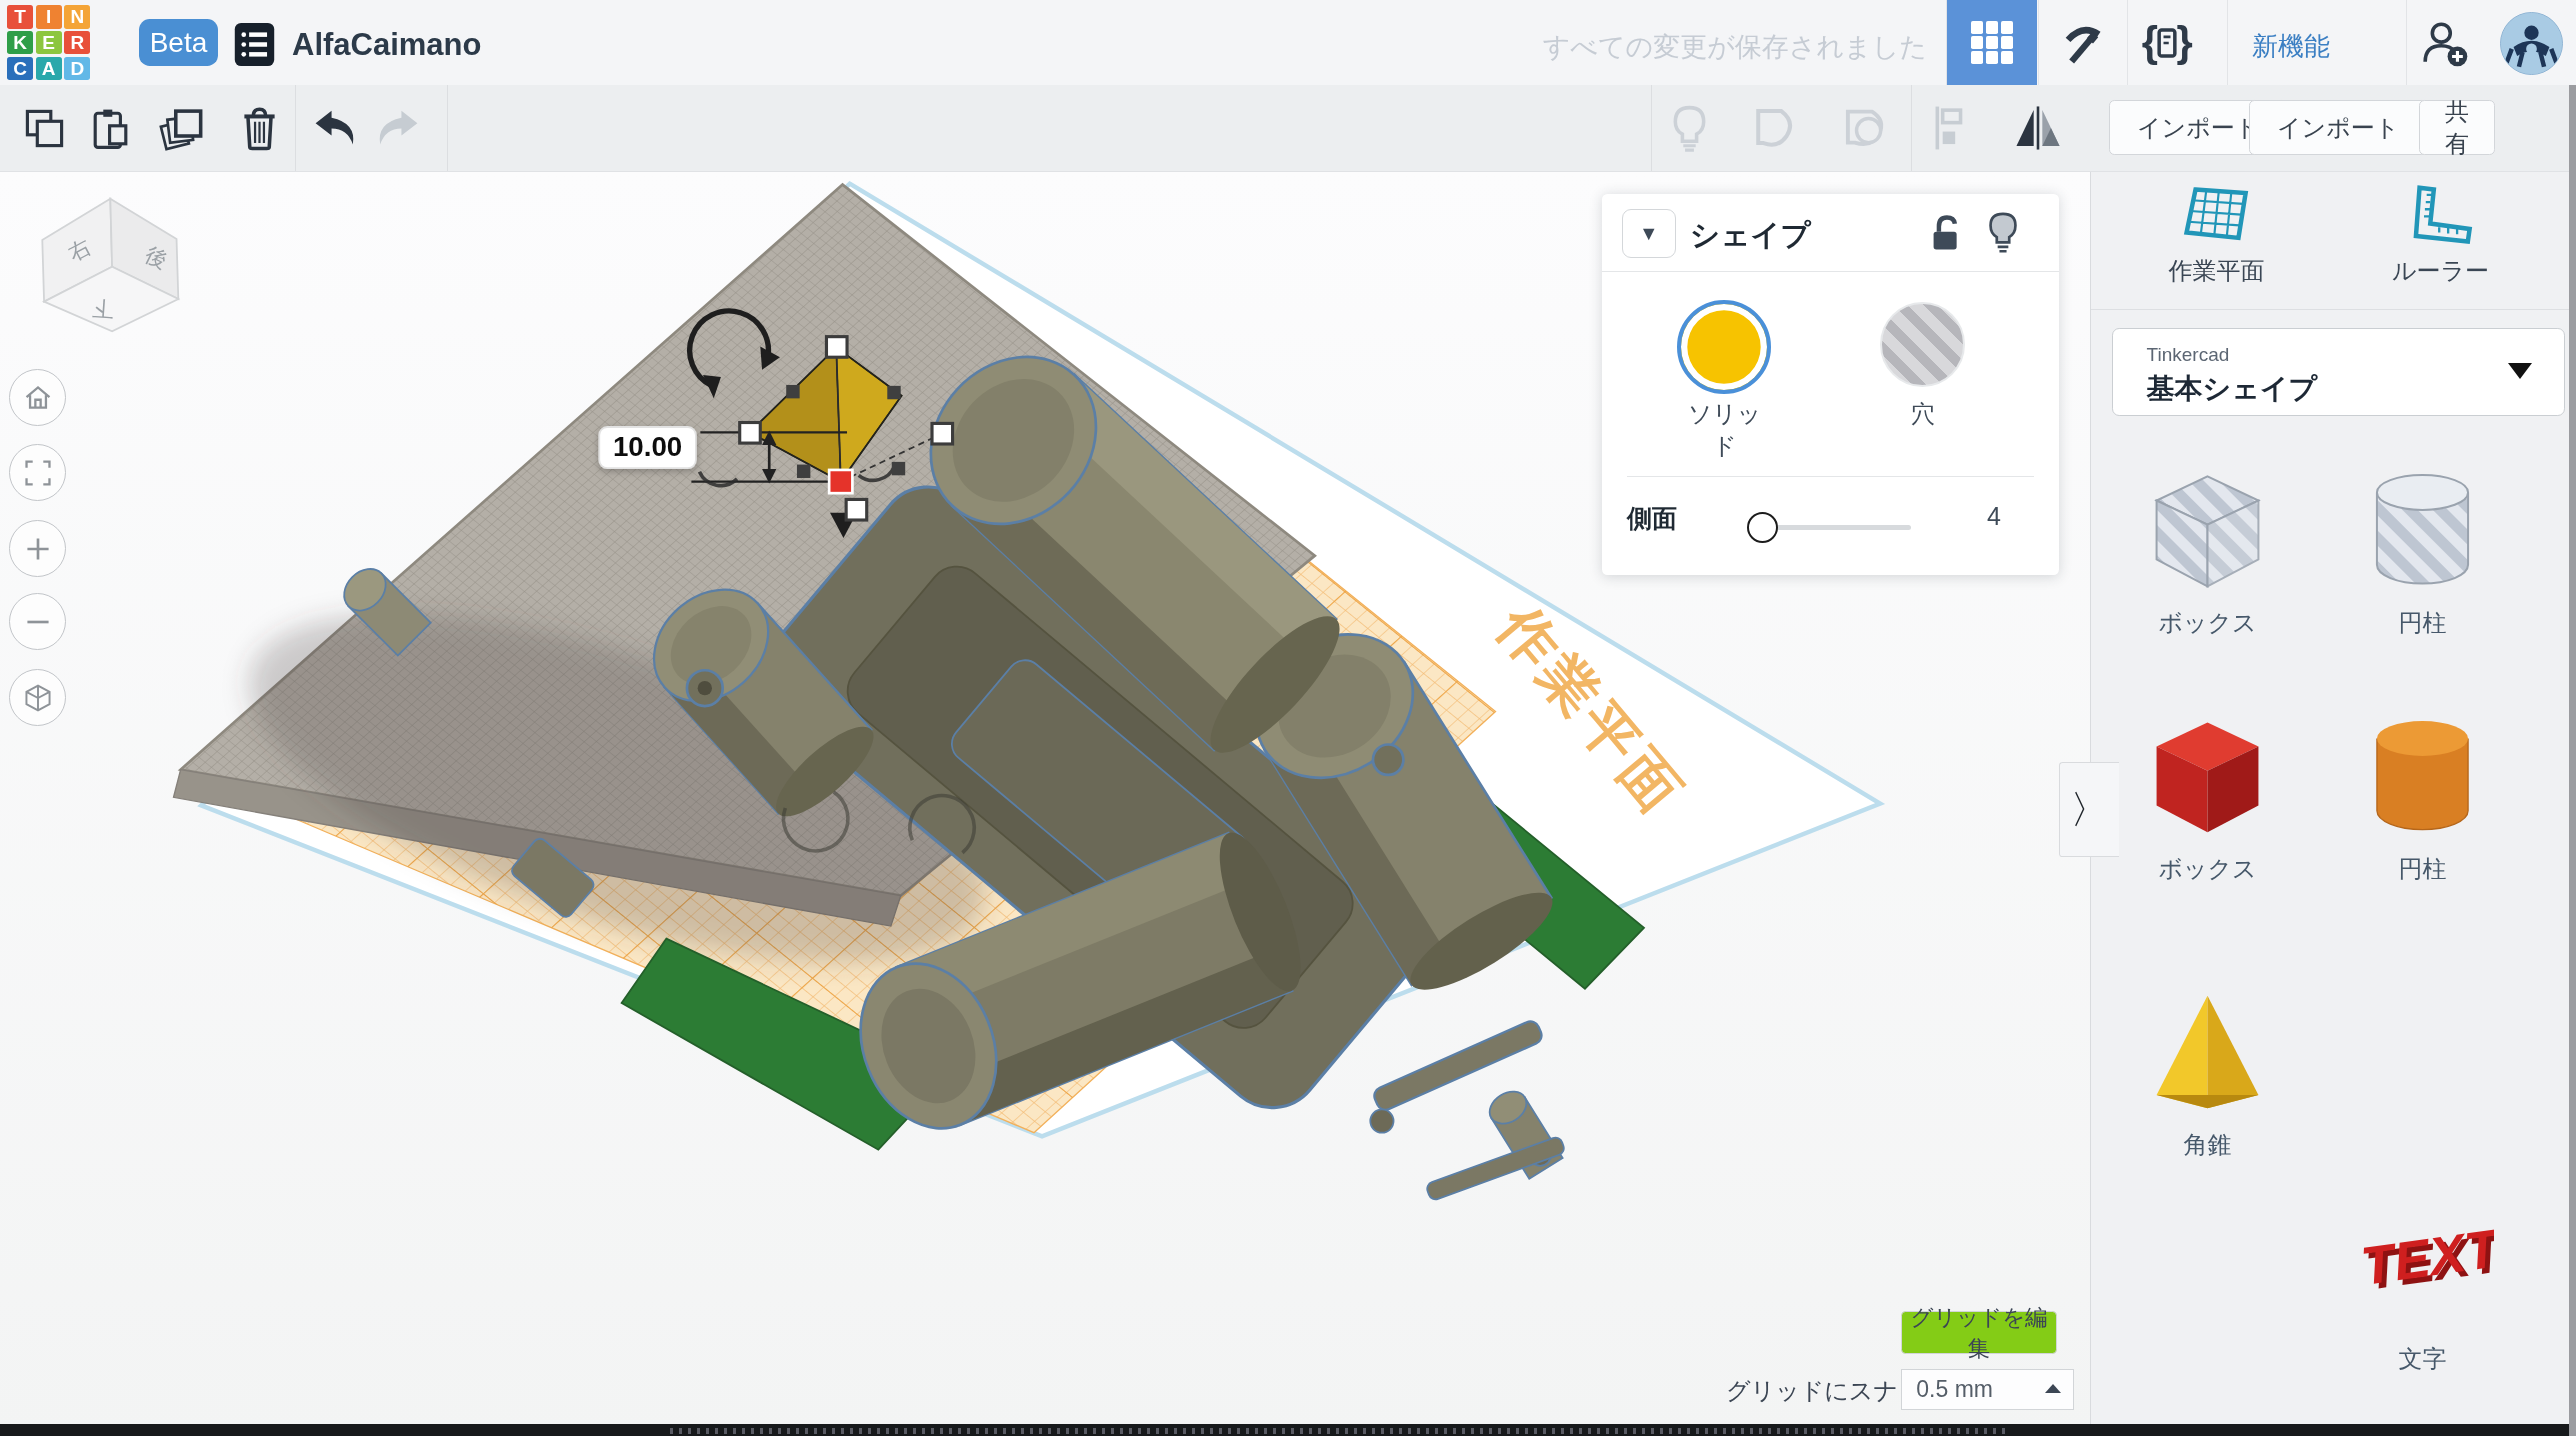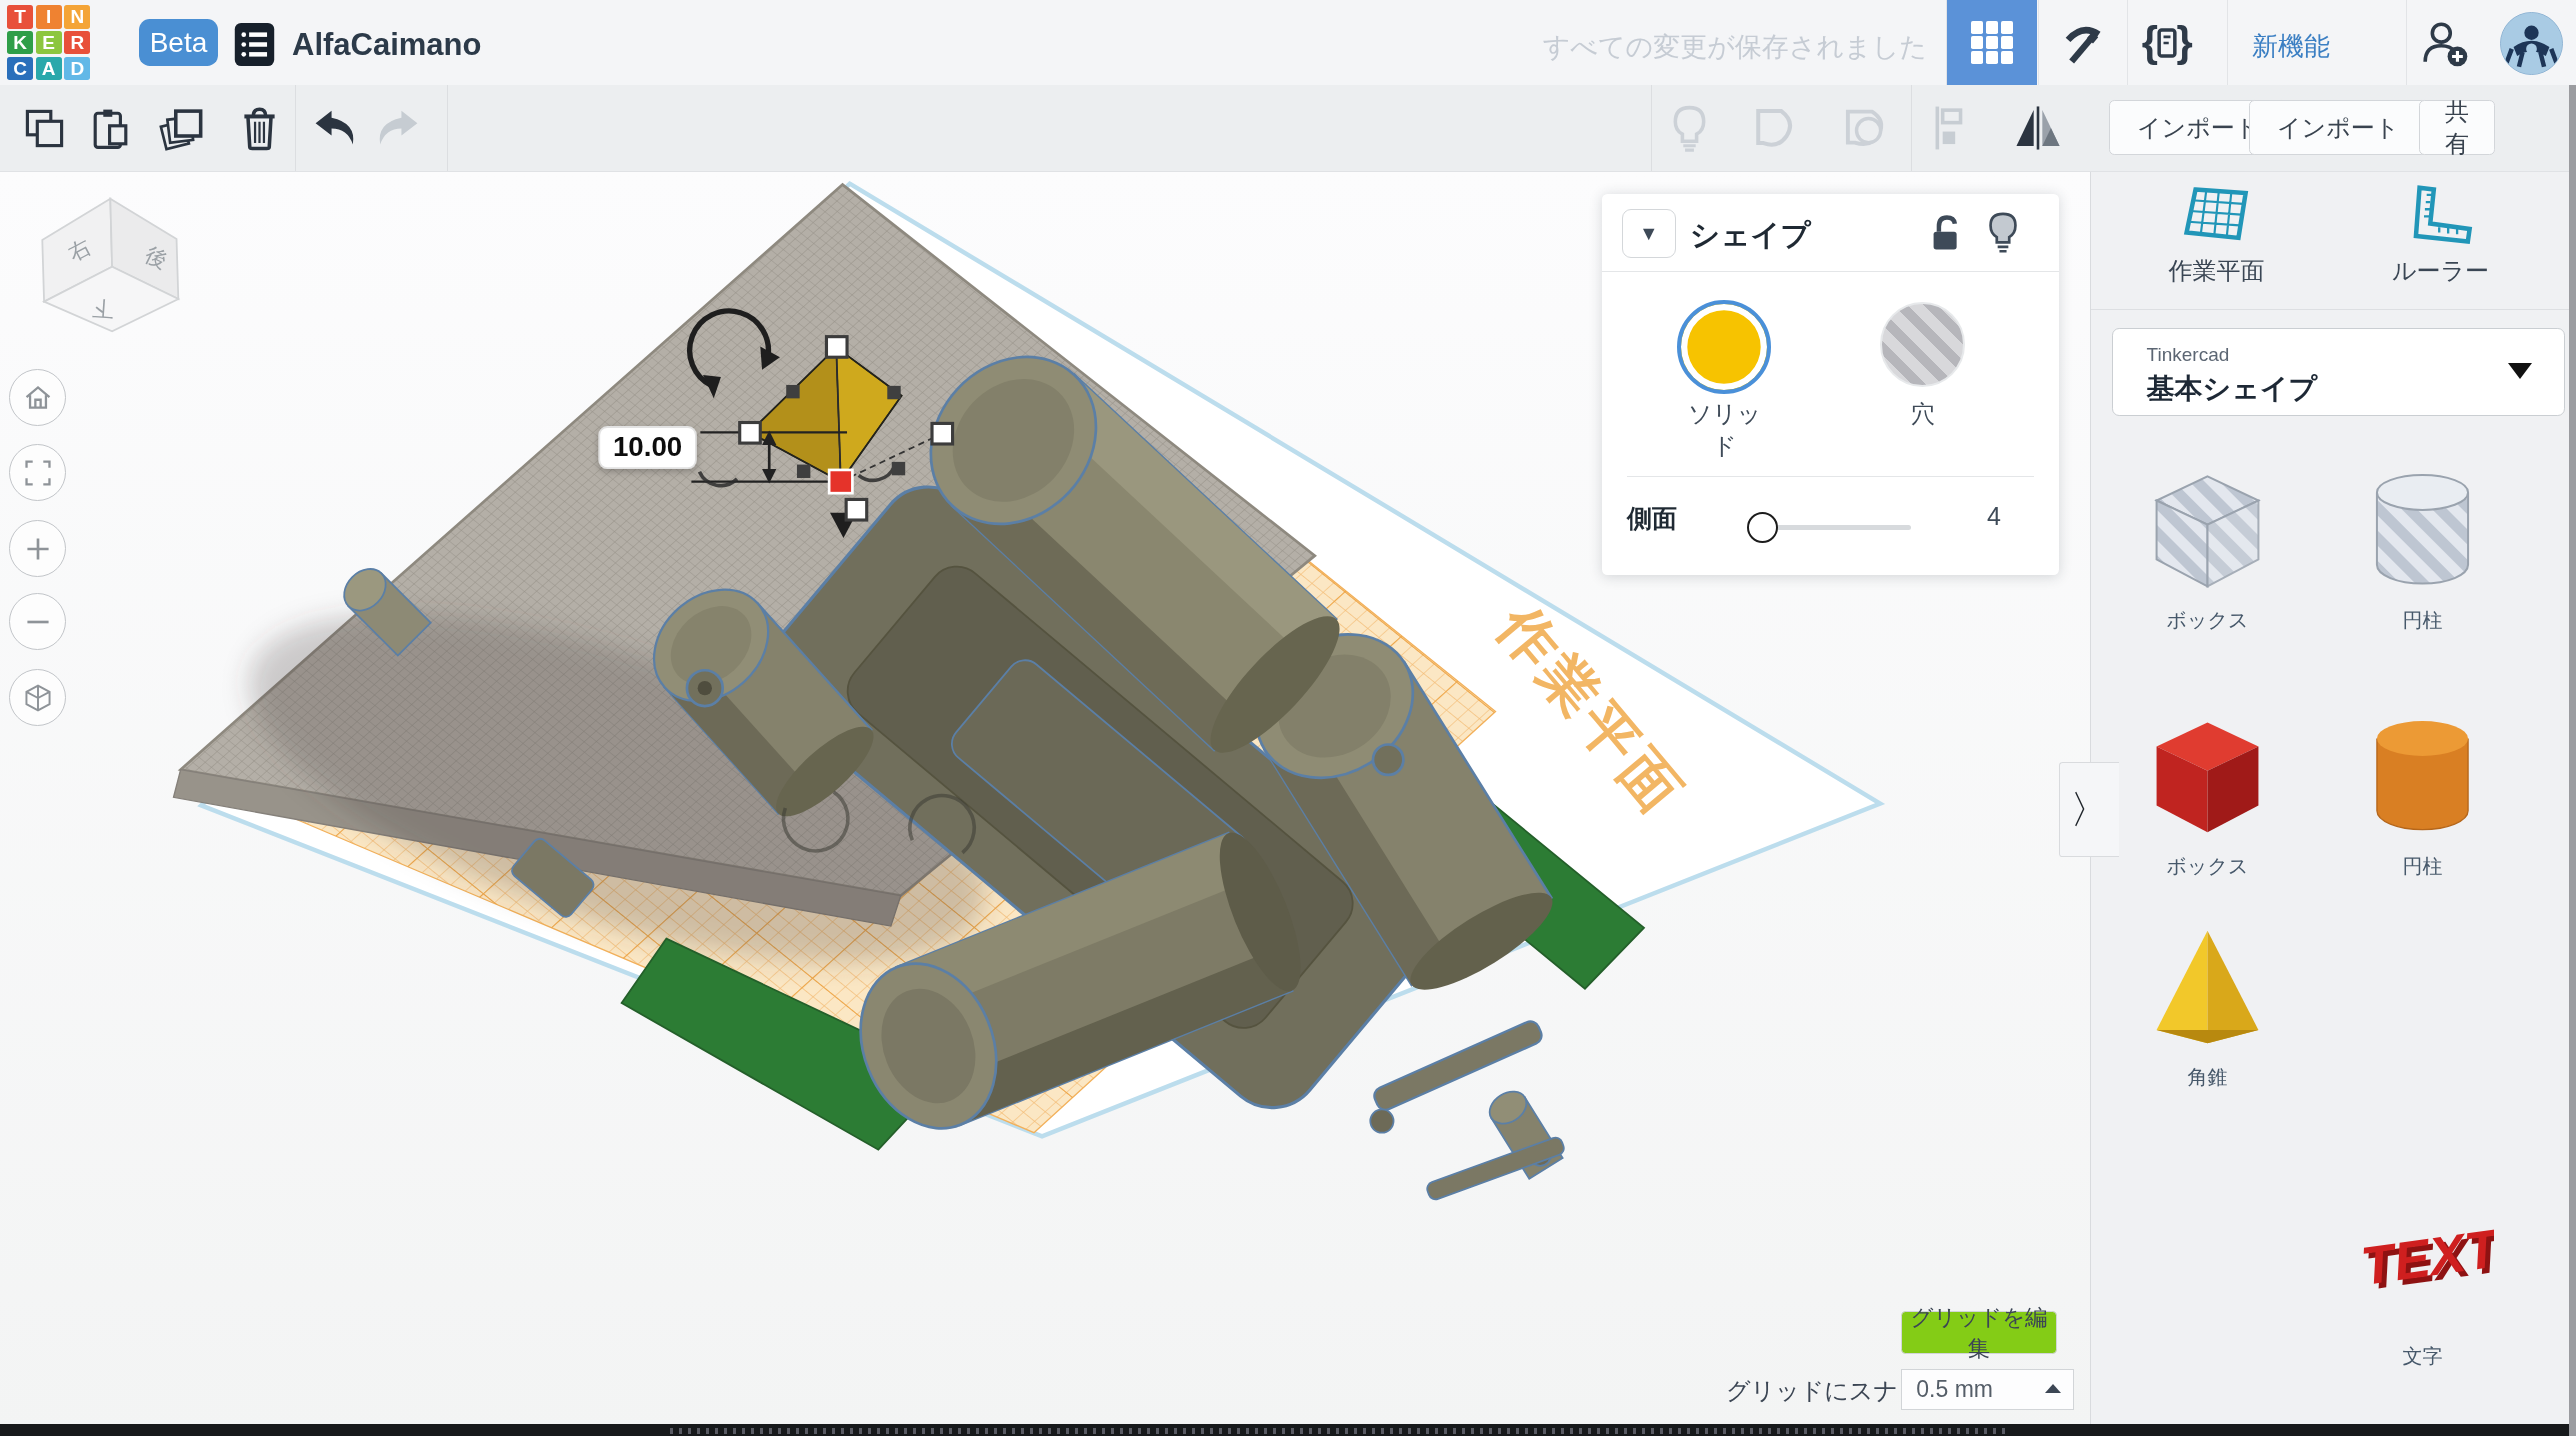--- a/index.html
+++ b/index.html
@@ -68,21 +68,21 @@
   .rtools{position:absolute;left:0;top:0;width:100%;height:138px;border-bottom:0.9px solid #dddfe2;}
   .rtool{position:absolute;top:12.5px;width:179px;text-align:center;}
   .rtool .lbl{margin-top:5.4px;font-size:24px;color:#3a4654;}
   .libcard{position:absolute;left:20.6px;top:157px;width:451px;height:86px;background:#fff;
           border:0.9px solid #caced2;border-radius:7.2px;}
   .libbrand{position:absolute;left:34px;top:15px;font-size:19px;color:#5c6673;}
   .libname{position:absolute;left:34px;top:41px;font-size:28px;font-weight:bold;color:#1d2835;}
   .libcaret{position:absolute;right:32px;top:34px;width:0;height:0;border-left:12.5px solid transparent;
           border-right:12.5px solid transparent;border-top:16px solid #111;}
   .cell{position:absolute;width:197px;text-align:center;}
-  .cell .lbl{margin-top:7.2px;font-size:20px;color:#46586a;}
+  .cell .lbl{margin-top:7.2px;font-size:24px;color:#46586a;}
   .collapse-tab{position:absolute;left:2059px;top:762px;width:59px;height:93px;background:#f5f6f8;
           border:1.8px solid #d9dbde;border-right:none;border-radius:3.6px 0 0 3.6px;display:flex;
           align-items:center;justify-content:center;font-size:39px;color:#20262c;z-index:25;}
   
   .editgrid{position:absolute;left:1901px;top:1311px;width:156px;height:43px;background:#84cc16;
           border:0.9px solid #d2d5d8;border-radius:4.5px;font-size:22.4px;color:#3c4654;
           display:flex;align-items:center;justify-content:center;z-index:25;}
   .snaplbl{position:absolute;left:1726px;top:1375px;font-size:24px;color:#3c4654;z-index:25;}
   .snapval{position:absolute;left:1901px;top:1369px;width:157px;height:39px;background:#fdfdfe;
           border:0.9px solid #d2d5d8;font-size:23px;color:#555e68;display:flex;align-items:center;
@@ -521,21 +521,21 @@
       </svg>
       <div class="lbl">ボックス</div>
     </div>
     <div class="cell" style="left:233px;top:538px;">
       <svg width="143" height="134" viewBox="0 0 100 100">
         <path d="M16 22 V76 A34,14 0 0 0 84,76 V22" fill="#d97f23" stroke="#b5661a" stroke-width="1"></path>
         <ellipse cx="50" cy="22" rx="34" ry="13" fill="#ec9a35"></ellipse>
       </svg>
       <div class="lbl">円柱</div>
     </div>
-    <div class="cell" style="left:18px;top:749px;">
+    <div class="cell" style="left:18px;top:814px;">
       <svg width="143" height="134" viewBox="0 0 100 100">
         <polygon points="50,8 12,82 50,92" fill="#f2c82a"></polygon>
         <polygon points="50,8 88,82 50,92" fill="#d9a81a"></polygon>
         <polygon points="12,82 50,92 88,82" fill="#b8890f"></polygon>
       </svg>
       <div class="lbl">角錐</div>
     </div>
     <div class="cell" style="left:233px;top:1028px;">
       <svg width="143" height="134" viewBox="0 0 100 100">
         <text x="8" y="62" font-size="40" font-weight="bold" font-style="italic" fill="#8e1212" transform="rotate(-8 50 50)" font-family="Liberation Sans, sans-serif">TEXT</text>

